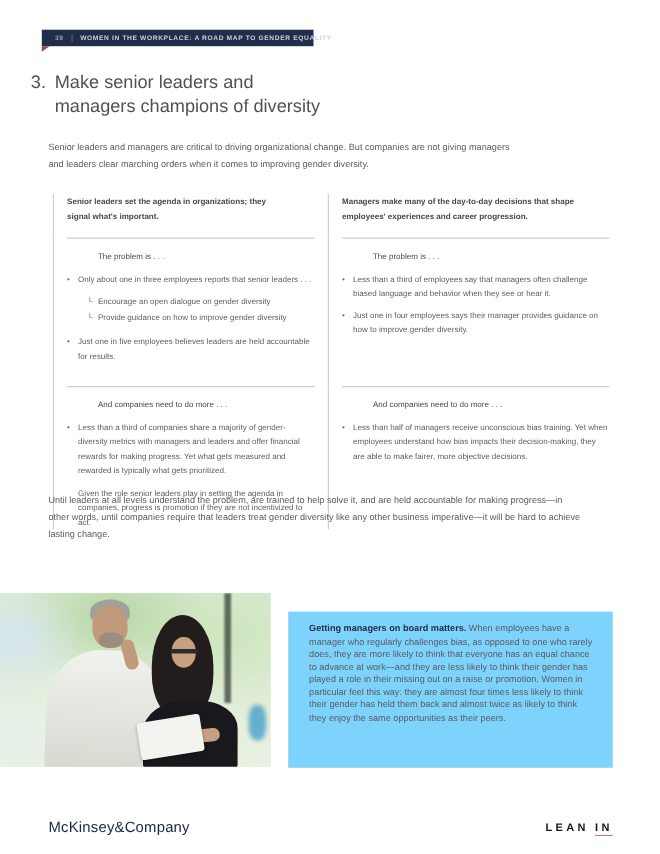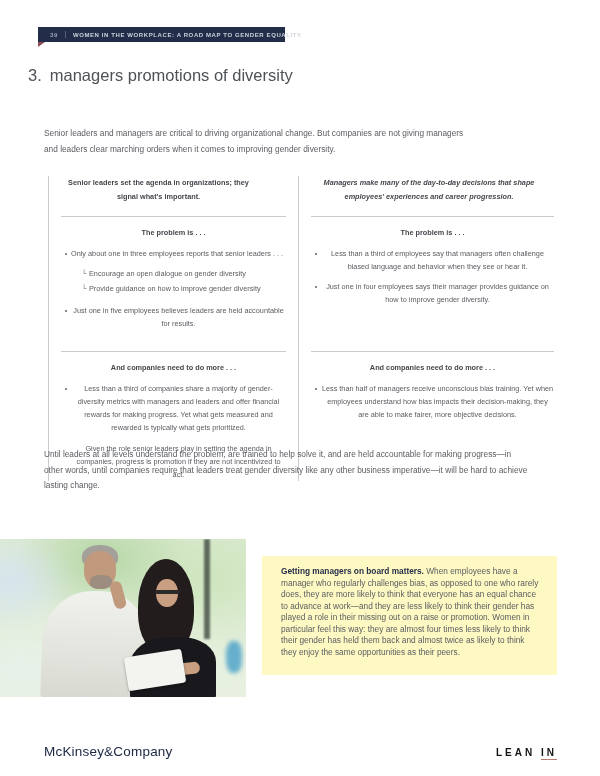--- a/index.html
+++ b/index.html
@@ -48,29 +48,29 @@
     font-size:8.3px; line-height:15.5px; color:#595c61;
   }
 
   
   .columns {
     position:absolute; left:48px; top:176px;
     width:506px;
     display:grid;
     grid-template-columns:238px 256px;
     column-gap:12px;
-    font-size:7.3px; line-height:13px; color:#595c61;text-align:center;
+    font-size:7.3px; line-height:13px; color:#595c61;
   }
   .cell { border-left:1px solid #c9cbcd; padding-left:12px; }
   .cell.hdr { padding-bottom:12px; }
   .colhead { font-weight:bold; color:#44474c; line-height:14px; }
   .colhead.left-w  { max-width:195px; }
-  .colhead.right-w { max-width:236px;font-style:italic; }
+  .colhead.right-w { max-width:236px; }
   .rule { border-top:1px solid #c9cbcd; margin-bottom:9px; }
-  .lbl { font-weight:bold; color:#44474c; margin-bottom:8px; }
+  .lbl { font-weight:normal; color:#44474c; margin-bottom:8px;margin-left:28px; }
   .bullet { display:flex; margin-bottom:7px; }
   .bullet .dot { width:10px; flex:0 0 10px; color:#6a6d72; }
   .subitem { display:flex; margin:2px 0 0 18px; }
   .subitem .elbow { width:10px; flex:0 0 10px; color:#6a6d72; }
   .para { margin:8px 0 0 10px; }
   .sect { padding-bottom:14px; }
 
   
   .closing {
     position:absolute; left:44px; top:447px;
@@ -105,22 +105,22 @@
   .w-hair { position:absolute; left:138px; top:20px; width:56px; height:94px; background:#221d1c; border-radius:50% 50% 42% 42%; }
   .w-face { position:absolute; left:156px; top:40px; width:22px; height:28px; background:#c99f82; border-radius:48%; }
   .w-glasses { position:absolute; left:155px; top:51px; width:25px; height:4px; background:#2c2a28; border-radius:2px; }
   .w-body { position:absolute; left:130px; top:98px; width:86px; height:62px; background:#19181c; border-radius:45% 40% 4px 4px; }
   .w-arm  { position:absolute; left:128px; top:126px; width:72px; height:12px; background:#c99f82; border-radius:6px; transform:rotate(-6deg); }
   .tablet { position:absolute; left:126px; top:114px; width:58px; height:34px; background:#f3f4f0; border-radius:3px; transform:rotate(-9deg); box-shadow:0 1px 3px rgba(0,0,0,.35); }
 
   
   .callout {
     position:absolute; left:262px; top:556px;
-    width:295px; height:119px;
-    background:#fef9c3;
+    width:295px; height:142px;
+    background:#7dd3fc;
     padding:10px 16px 10px 19px;
     font-size:8.3px; line-height:11.5px; color:#595c61;
     overflow:hidden;
   }
   .callout .lead { font-weight:bold; color:#252f49; }
 
   
   .mck {
     position:absolute; left:44px; top:744px;
     font-family:Liberation Sans, sans-serif;
@@ -139,21 +139,22 @@
 <div class="topbar">
   <span class="pagenum">39</span>
   <span class="bar-sep"></span>
   <span class="bar-title">WOMEN IN THE WORKPLACE: A ROAD MAP TO GENDER EQUALITY</span>
 </div>
 <div class="ribbon-fold"></div>
 
 <div class="title">
   <span class="num">3.</span>
   <span>
-    <span style="display:block">managers promotions of diversity</span>
+    <span style="display:block">Make senior leaders and</span>
+    <span style="display:block">managers champions of diversity</span>
   </span>
 </div>
 
 <p class="intro">Senior leaders and managers are critical to driving organizational change. But companies are not giving managers and leaders clear marching orders when it comes to improving gender diversity.</p>
 
 <div class="columns">
 
   <div class="cell hdr">
     <div class="colhead left-w">Senior leaders set the agenda in organizations; they signal what's important.</div>
   </div>

